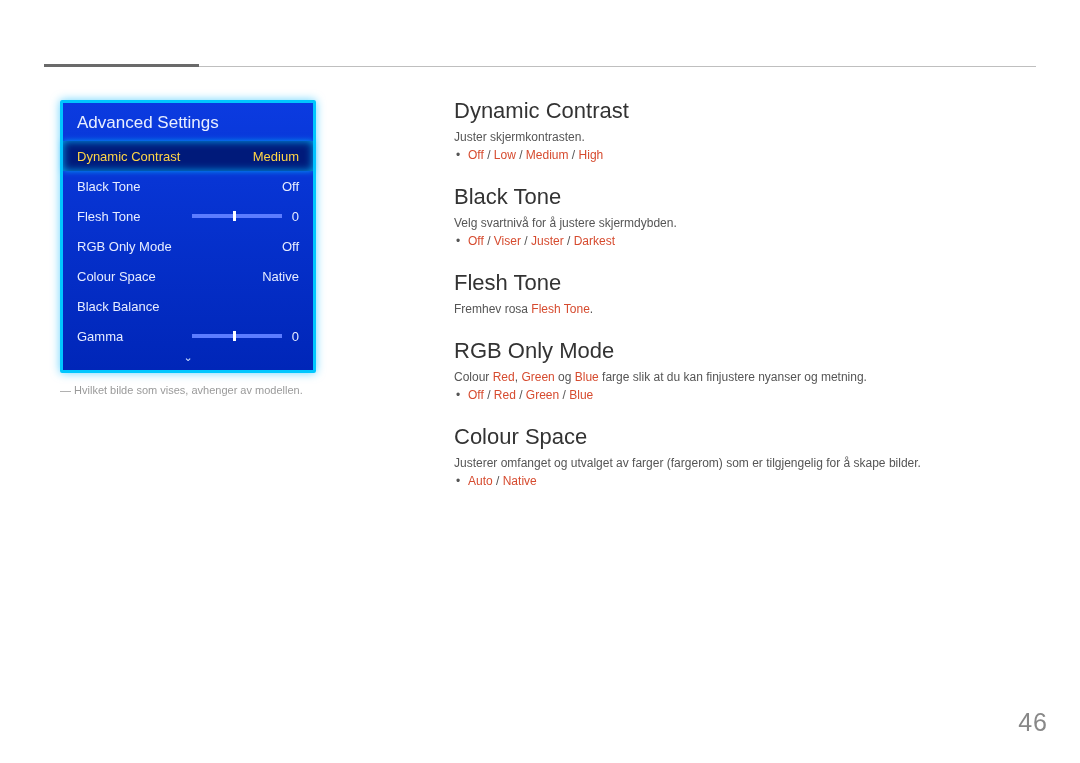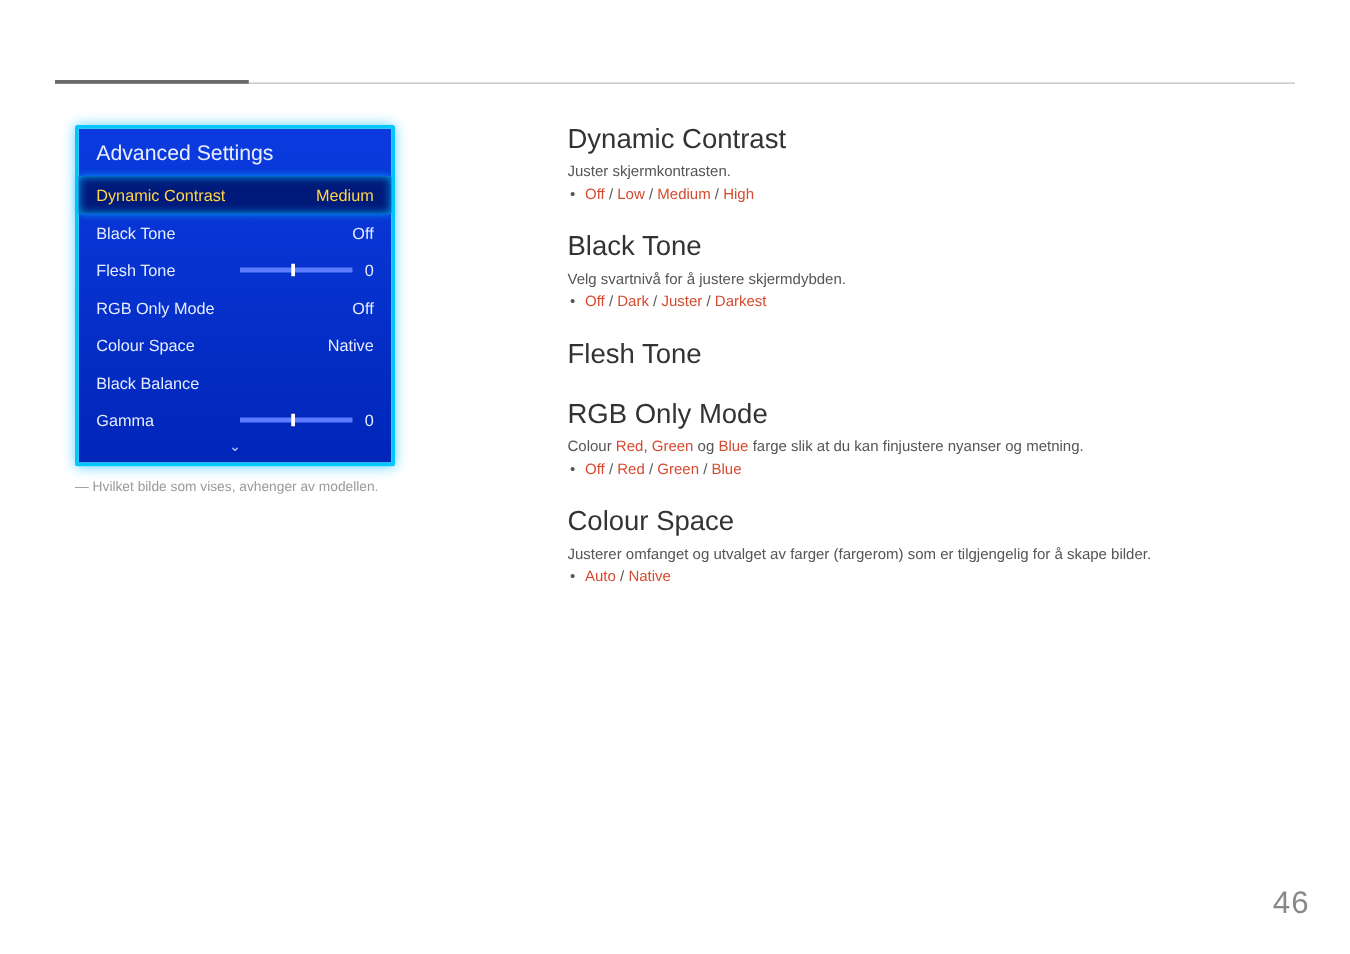--- a/index.html
+++ b/index.html
@@ -190,24 +190,27 @@
 <div class="doc">
   <h2>Dynamic Contrast</h2>
   <p>Juster skjermkontrasten.</p>
   <ul>
       <li id="opts-dc"><span class="hl">Off</span> / <span class="hl">Low</span> / <span class="hl">Medium</span> / <span class="hl">High</span></li>
     </ul>
 
   <h2>Black Tone</h2>
   <p>Velg svartnivå for å justere skjermdybden.</p>
   <ul>
-      <li id="opts-bt"><span class="hl">Off</span> / <span class="hl">Dark</span> / <span class="hl">Juster</span> / <span class="hl">Darkest</span></li>
+      <li id="opts-bt"><span class="hl">Off</span> / <span class="hl">Viser</span> / <span class="hl">Juster</span> / <span class="hl">Darkest</span></li>
     </ul>
 
   <h2>Flesh Tone</h2>
+  <p>
+    <span>Fremhev rosa </span><span class="hl">Flesh Tone</span><span>.</span>
+  </p>
 
   <h2>RGB Only Mode</h2>
   <p>
     <span>Colour </span><span class="hl">Red</span><span>, </span><span class="hl">Green</span><span> og </span><span class="hl">Blue</span><span> farge slik at du kan finjustere nyanser og metning.</span>
   </p>
   <ul>
       <li id="opts-rgb"><span class="hl">Off</span> / <span class="hl">Red</span> / <span class="hl">Green</span> / <span class="hl">Blue</span></li>
     </ul>
 
   <h2>Colour Space</h2>

